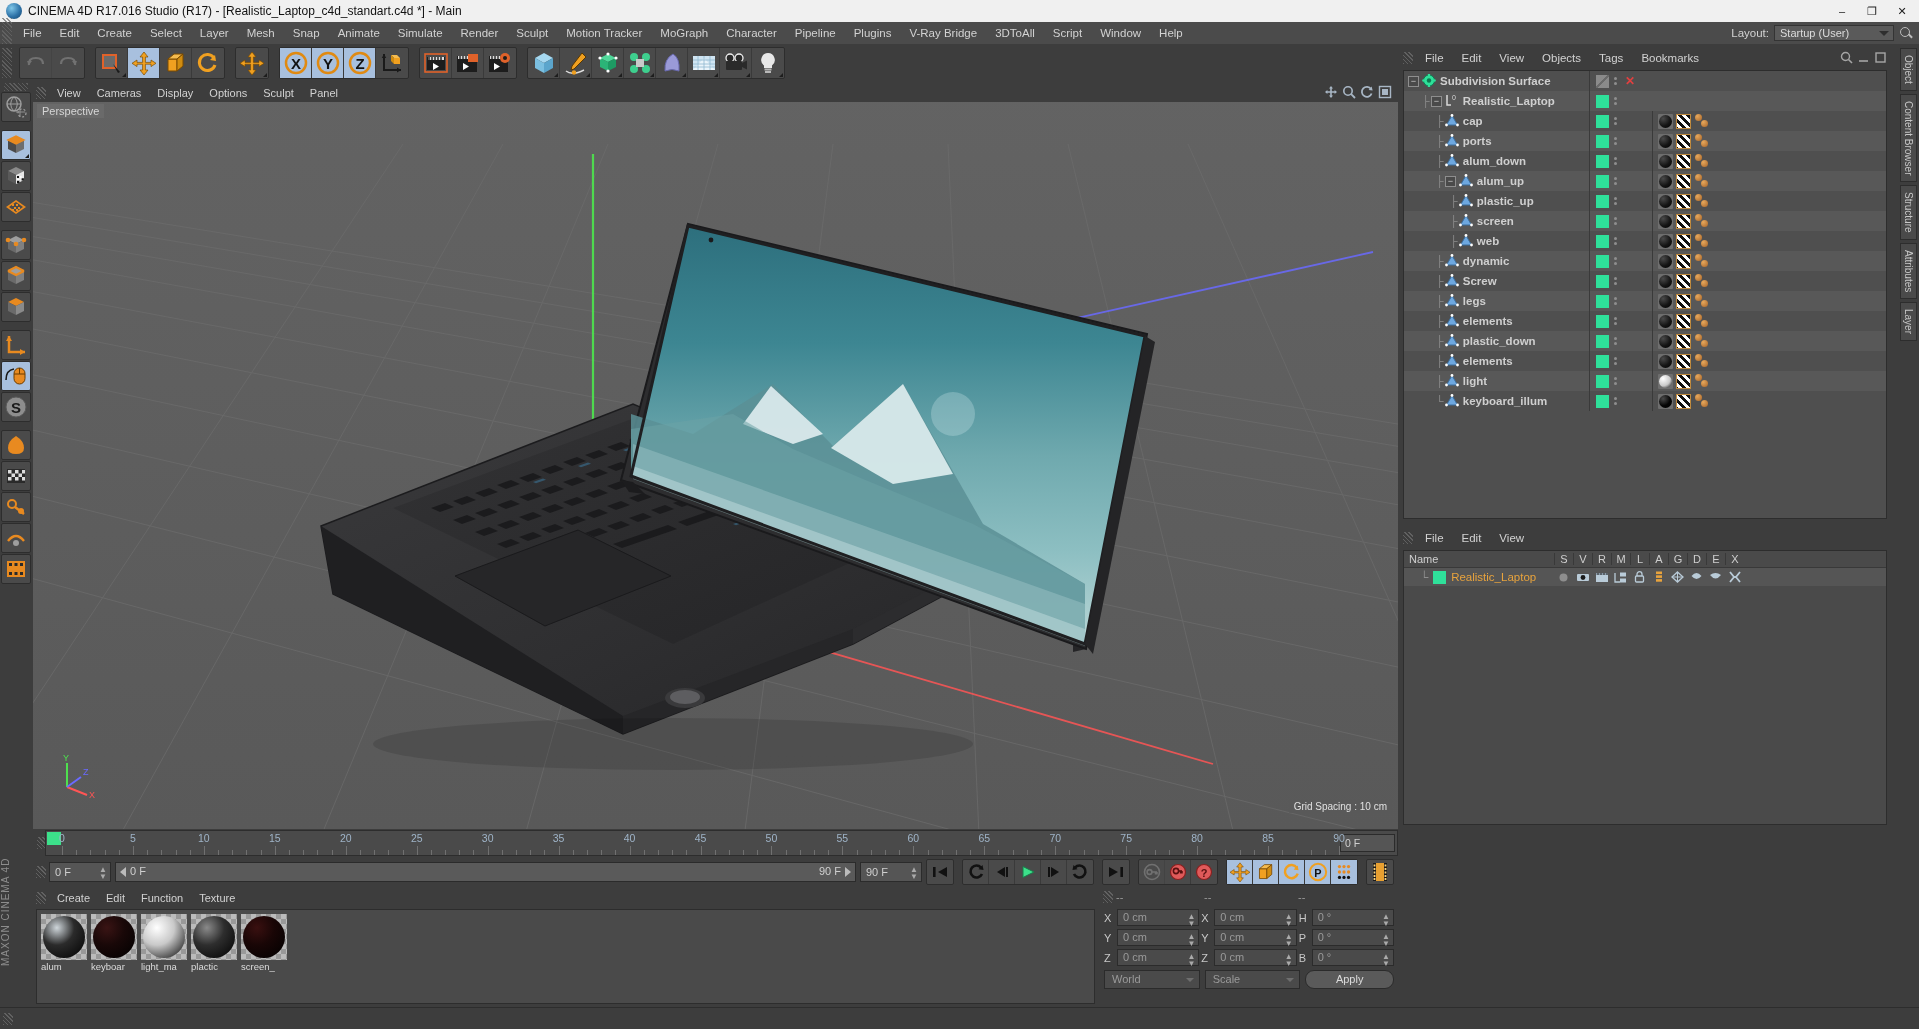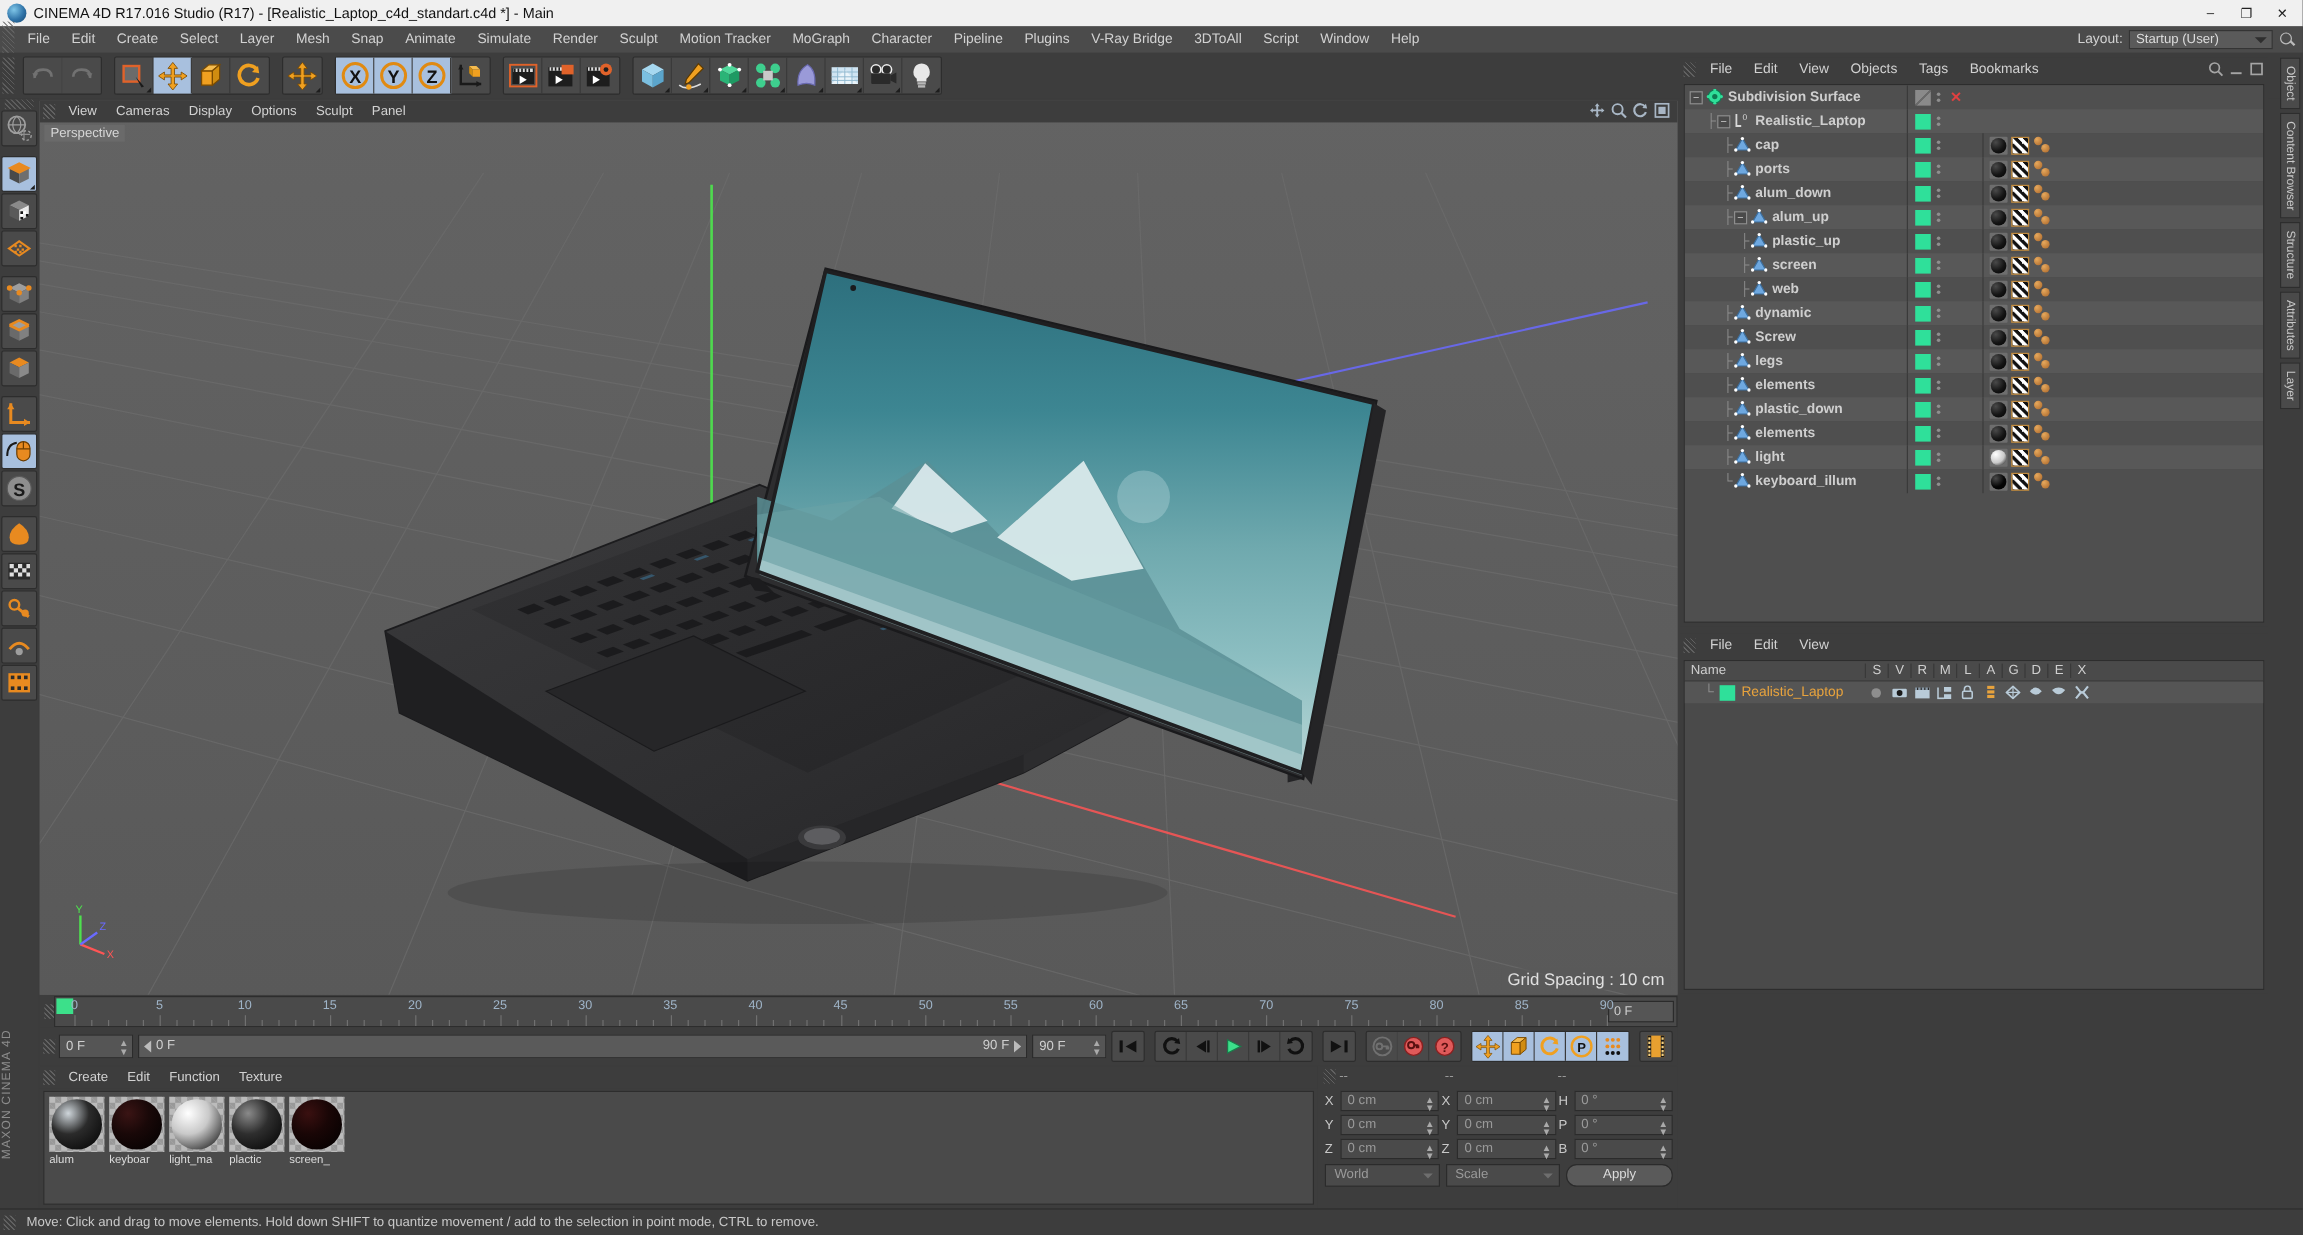--- a/index.html
+++ b/index.html
@@ -59,21 +59,21 @@
   
   .viewport { position:absolute; left:33px; top:84px; width:1365px; height:745px;
     background:#5d5d5d; overflow:hidden; }
   .vpmenu { position:absolute; left:0; top:0; width:100%; height:18px; background:#3d3d3d;
     display:flex; align-items:center; z-index:6; }
   .vpmenu .mi { font-size:11px; color:#d2d2d2; padding:0 8px; line-height:18px; }
   .vpnav { position:absolute; right:6px; top:1px; display:flex; gap:4px; z-index:7; }
   .vpnav div { width:14px;height:14px; opacity:.85; }
   .vplabel { position:absolute; left:4px; top:20px; font-size:11px; color:#d6d6d6;
     background:#6a6a6a; padding:1px 5px; z-index:5; }
-  .gridspacing { position:absolute; right:6px; bottom:4px; font-size:14px; color:#e0e0e0;
+  .gridspacing { position:absolute; right:6px; bottom:16px; font-size:10px; color:#e0e0e0;
     background:rgba(90,90,90,.75); padding:1px 5px; z-index:5;}
   .axisgizmo { position:absolute; left:20px; bottom:28px; width:50px; height:50px; z-index:5;}
 
   
   .tlstrip { position:absolute; left:33px; top:830px; width:1365px; height:26px; background:#3d3d3d; }
   .tlruler { position:absolute; left:12px; top:0; right:0; height:26px; background:#4a4a4a;
     border:1px solid #2d2d2d; }
   .tltick { position:absolute; bottom:0; width:1px; background:#707070; }
   .tlnum { position:absolute; top:1px; font-size:10.5px; color:#9fb4c8; transform:translateX(-50%); }
   .tlplayhead { position:absolute; left:1px; top:1px; width:14px; height:13px; background:#3ce08a; }
@@ -1797,16 +1797,15 @@
   <div class="rtabs" id="right-tabs">
       <div class="rtab">Object</div>
       <div class="rtab">Content Browser</div>
       <div class="rtab">Structure</div>
       <div class="rtab">Attributes</div>
       <div class="rtab">Layer</div>
     </div>
 
   <div class="statusbar">
     <div class="pgrip"></div>
-    <div class="txt">Move: Click and drag to move elements. Hold down SHIFT to quantize movement / add to the selection in point mode, CTRL to remove.</div>
   </div>
 
 </div>
 
 </body></html>

